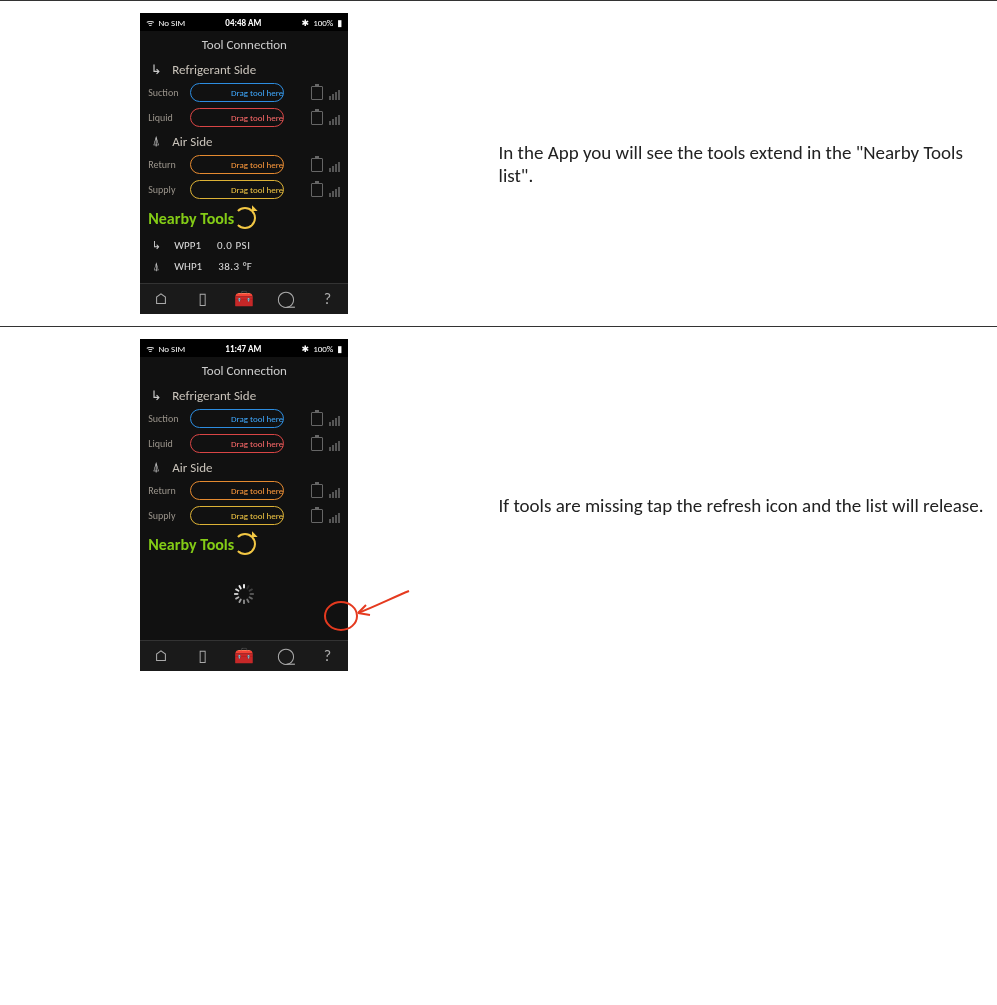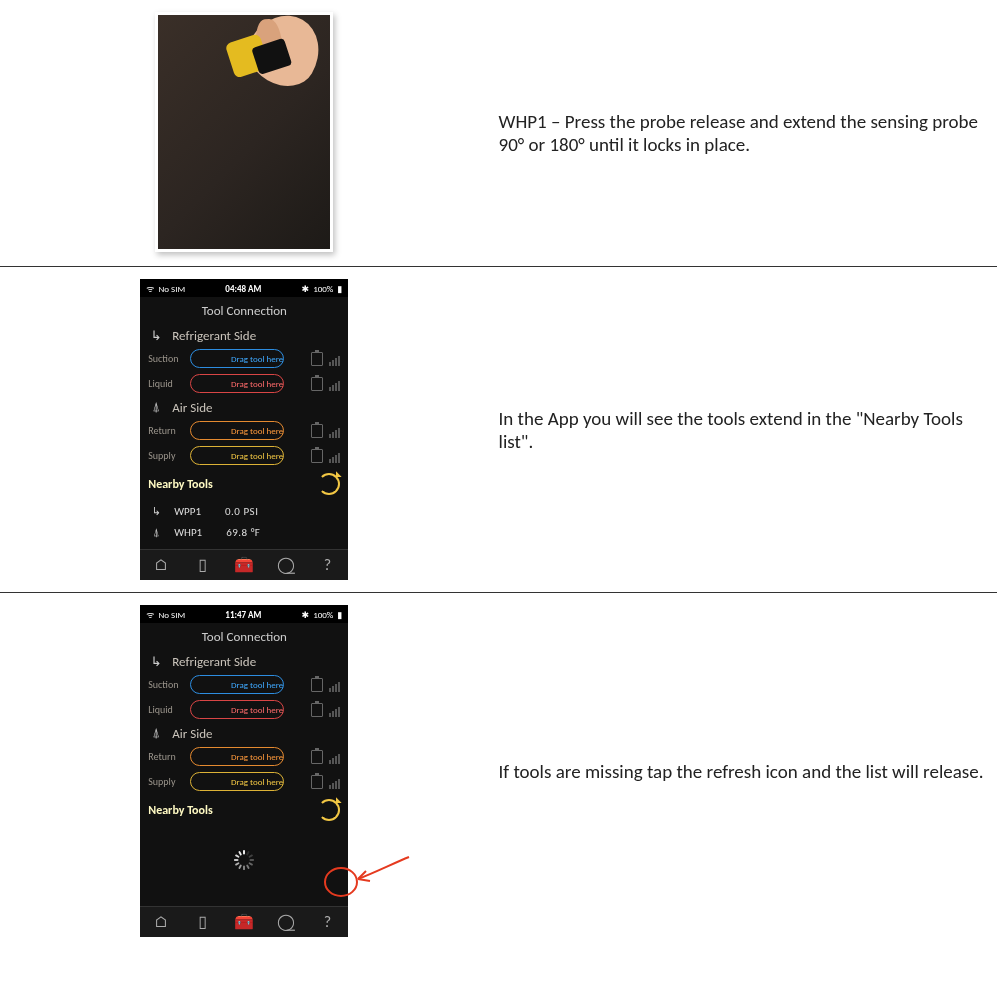--- a/index.html
+++ b/index.html
@@ -34,62 +34,45 @@
   .blue{color:#3fa9ff;border-color:#2d8de0}
   .red{color:#ff6b6b;border-color:#d94545}
   .orange{color:#ff9a3c;border-color:#e58a30}
   .yellow{color:#f2c744;border-color:#dcb236}
   .ind{display:flex;gap:6px;margin-left:auto;color:#777}
   .batt{display:inline-block;width:10px;height:12px;border:1px solid #666;border-radius:1px;position:relative}
   .batt::before{content:"";position:absolute;top:-3px;left:3px;width:4px;height:2px;background:#666}
   .sigbars{display:inline-flex;align-items:flex-end;gap:1px}
   .sigbars span{display:inline-block;width:2px;background:#555}
   .sigbars span:nth-child(1){height:4px}.sigbars span:nth-child(2){height:6px}.sigbars span:nth-child(3){height:8px}.sigbars span:nth-child(4){height:10px}
-  .nearby-head{display:flex;align-items:center;justify-content:space-between;color:#fef9c3;font-size:12px;font-weight:600;padding:2px 0 6px}
+  .nearby-head{display:flex;align-items:center;color:#84cc16;font-size:16px;font-weight:600;padding:2px 0 6px}
   .refresh{display:inline-block;width:18px;height:18px;border:2px solid #f2c744;border-left-color:transparent;border-radius:50%;position:relative}
   .refresh::after{content:"";position:absolute;top:-2px;right:-2px;border:4px solid transparent;border-top-color:#f2c744;transform:rotate(45deg)}
   .tool-row{display:flex;align-items:center;gap:10px;color:#ddd;font-size:11px;padding:4px 0}
-  .tool-row .val{margin-left:14px;letter-spacing:.5px}
+  .tool-row .val{margin-left:6px;letter-spacing:.5px}
   .spinner-area{text-align:center;padding:22px 0 26px}
   .spinner{display:inline-block;width:22px;height:22px;color:#fff}
   .spinner svg{width:22px;height:22px}
   .tabbar{display:flex;justify-content:space-around;align-items:center;border-top:1px solid #333;padding:4px 0 6px;background:#1a1a1a;font-size:16px;color:#aaa}
   .tabbar .active{color:#fff}
   .tab-ico{width:20px;height:20px;display:inline-flex;align-items:center;justify-content:center}
 
   
   .annot-wrap{position:relative;display:inline-block}
   .red-circle{position:absolute;width:30px;height:26px;border:2px solid #e53a1f;border-radius:50%;top:262px;left:184px;pointer-events:none}
   .red-arrow{position:absolute;top:250px;left:214px;width:60px;height:34px;pointer-events:none}
   .red-arrow svg{overflow:visible}
 </style>
 </head>
 <body>
 
 <div class="page">
 <table class="layout">
 <tbody>
 
-<tr>
-  <td class="left">
-    <div class="photo-frame">
-      <div class="photo-inner">
-        <div class="finger"></div>
-        <div class="thumb"></div>
-        <div class="device">
-                  <div class="dev-yellow"></div>
-                  <div class="dev-black"></div>
-                </div>
-      </div>
-    </div>
-  </td>
-  <td class="right">
-    <div>WHP1 – Press the probe release and extend the sensing probe 90° or 180° until it locks in place.</div>
-  </td>
-</tr>
 
 <tr class="sep">
   <td class="left">
     <div class="phone">
       <div class="statusbar">
         <span class="status-left">
                   <span>ᯤ</span>
                   <span>No SIM</span>
                 </span>
         <span class="status-center">04:48 AM</span>
@@ -173,21 +156,21 @@
           <span class="refresh"></span>
         </div>
         <div class="tool-row">
           <span class="sec-icon">↳</span>
           <span>WPP1</span>
           <span class="val">0.0 PSI</span>
         </div>
         <div class="tool-row">
           <span class="sec-icon">⍋</span>
           <span>WHP1</span>
-          <span class="val">69.8 °F</span>
+          <span class="val">38.3 °F</span>
         </div>
       </div>
 
       <div class="tabbar">
         <span class="tab-ico">⌂</span>
         <span class="tab-ico">▯</span>
         <span class="tab-ico active">🧰</span>
         <span class="tab-ico">◯̲</span>
         <span class="tab-ico">?</span>
       </div>

